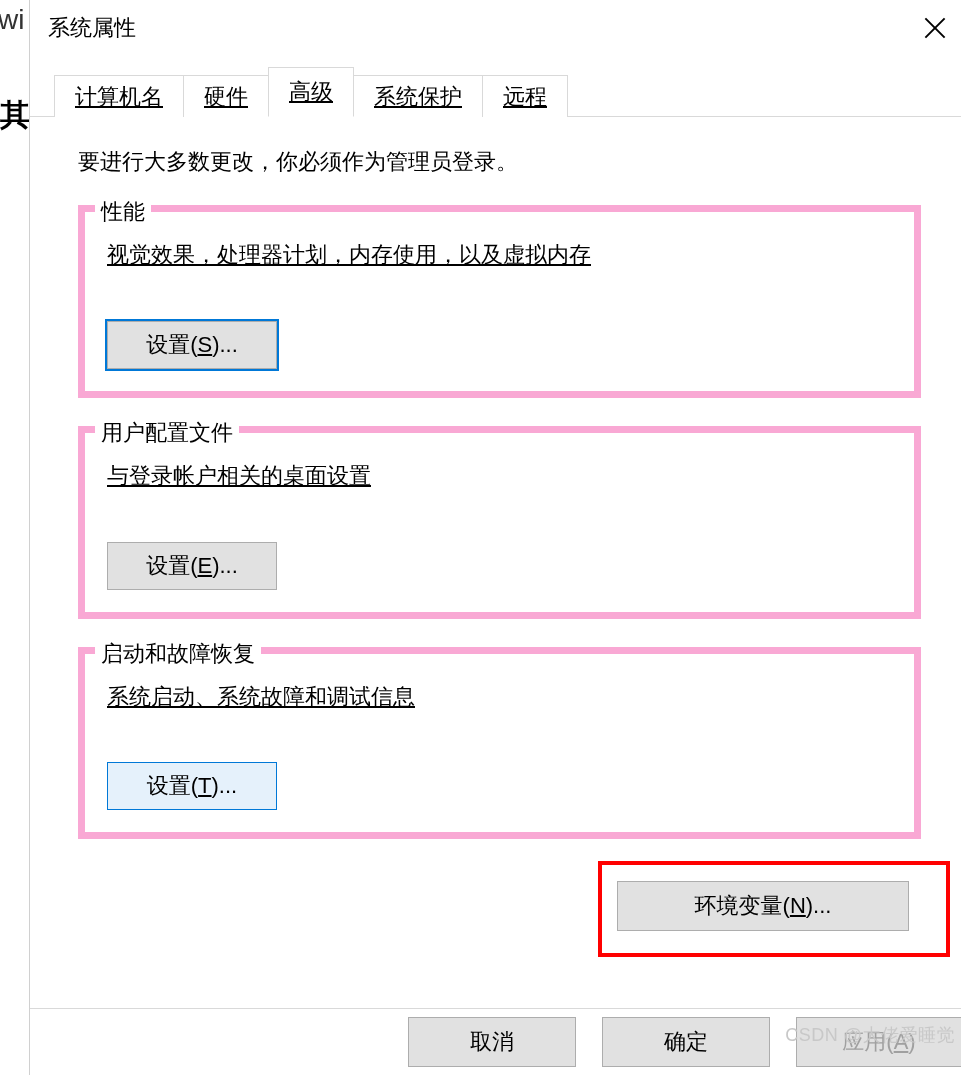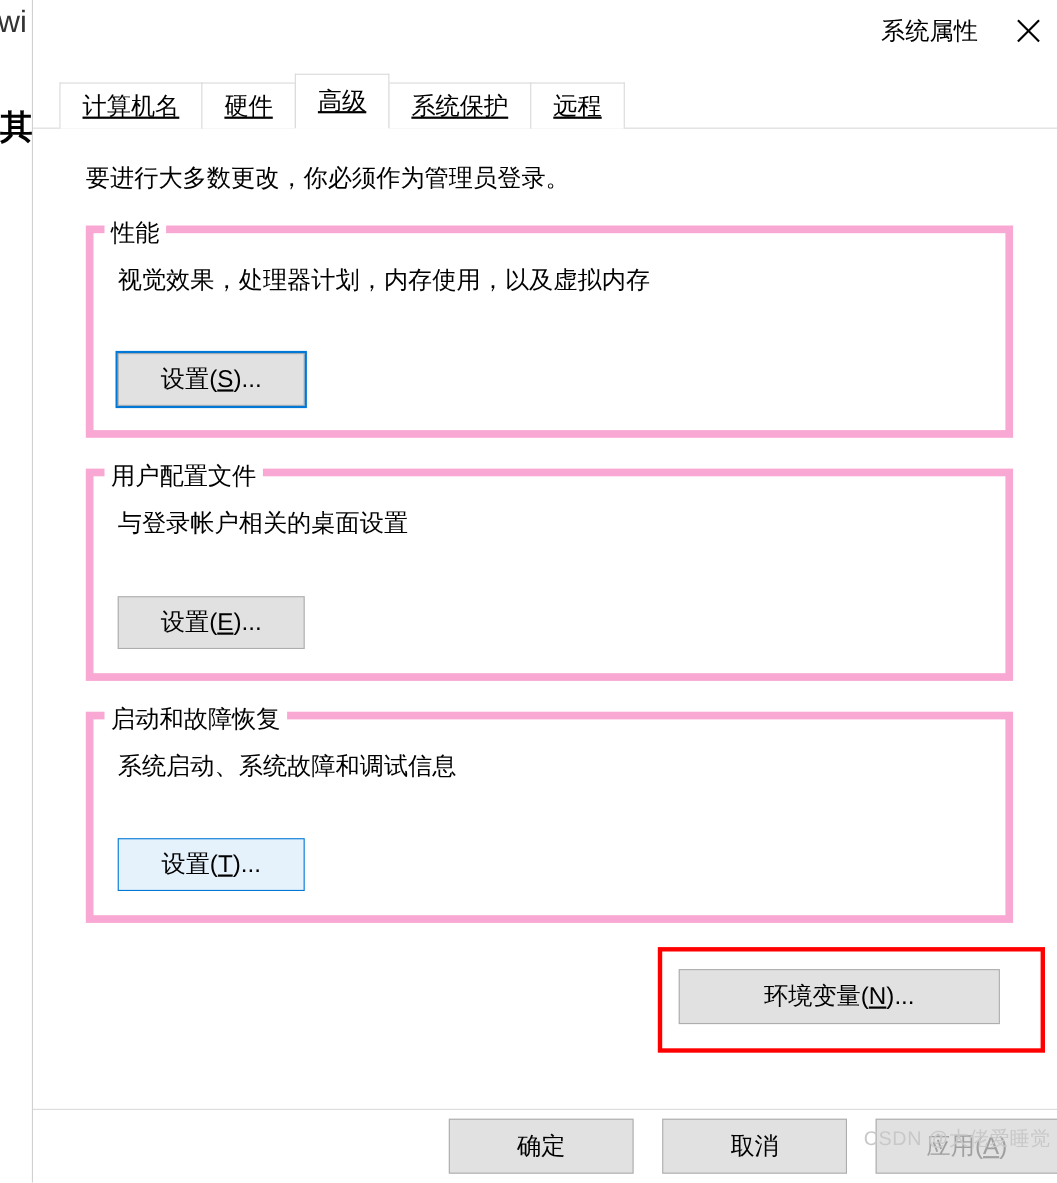--- a/index.html
+++ b/index.html
@@ -13,23 +13,22 @@
       top: 0;
       width: 932px;
       height: 1075px;
       background: #fff;
       border-left: 1px solid #d0d0d0;
     }
     .titlebar {
       height: 56px;
       display: flex;
       align-items: center;
-      justify-content: flex-end;
+      justify-content: space-between;
       padding: 0 4px 0 18px;
-      gap: 24px;
     }
     .titlebar .title { font-size: 22px; color: #000; }
     .titlebar .close {
       width: 44px; height: 44px; display: flex; align-items: center; justify-content: center;
       cursor: pointer; font-size: 0;
     }
     .titlebar .close svg { width: 22px; height: 22px; }
 
     .tabstrip {
       position: relative;
@@ -78,21 +77,21 @@
     }
     .group-title {
       position: absolute;
       top: -15px;
       left: 10px;
       background: #fff;
       padding: 0 6px;
       font-size: 22px;
       color: #000;
     }
-    .group-desc { font-size: 22px; color: #000; margin-bottom: 50px; line-height: 1.4; }
+    .group-desc { font-size: 22px; color: #000; margin-bottom: 50px; line-height: 1.4; text-decoration: underline; }
     .group-actions { display: flex; justify-content: flex-start; }
 
     .btn {
       height: 48px;
       min-width: 170px;
       padding: 0 18px;
       background: #e1e1e1;
       border: 1px solid #adadad;
       font-size: 22px;
       color: #000;
@@ -231,24 +230,24 @@
           <span class="ul">N</span>
           <span>)...</span>
       </button>
       <div class="env-hl" style="left:520px; top:-20px; width:352px; height:96px;"></div>
     </div>
 
   </div>
 
   <div class="footer">
     <button class="btn">
-        <span>确定</span>
+        <span>取消</span>
       </button>
     <button class="btn">
-        <span>取消</span>
+        <span>确定</span>
       </button>
     <button class="btn disabled">
       <span>应用(</span>
         <span class="ul">A</span>
         <span>)</span>
     </button>
   </div>
 
 </div>
 

